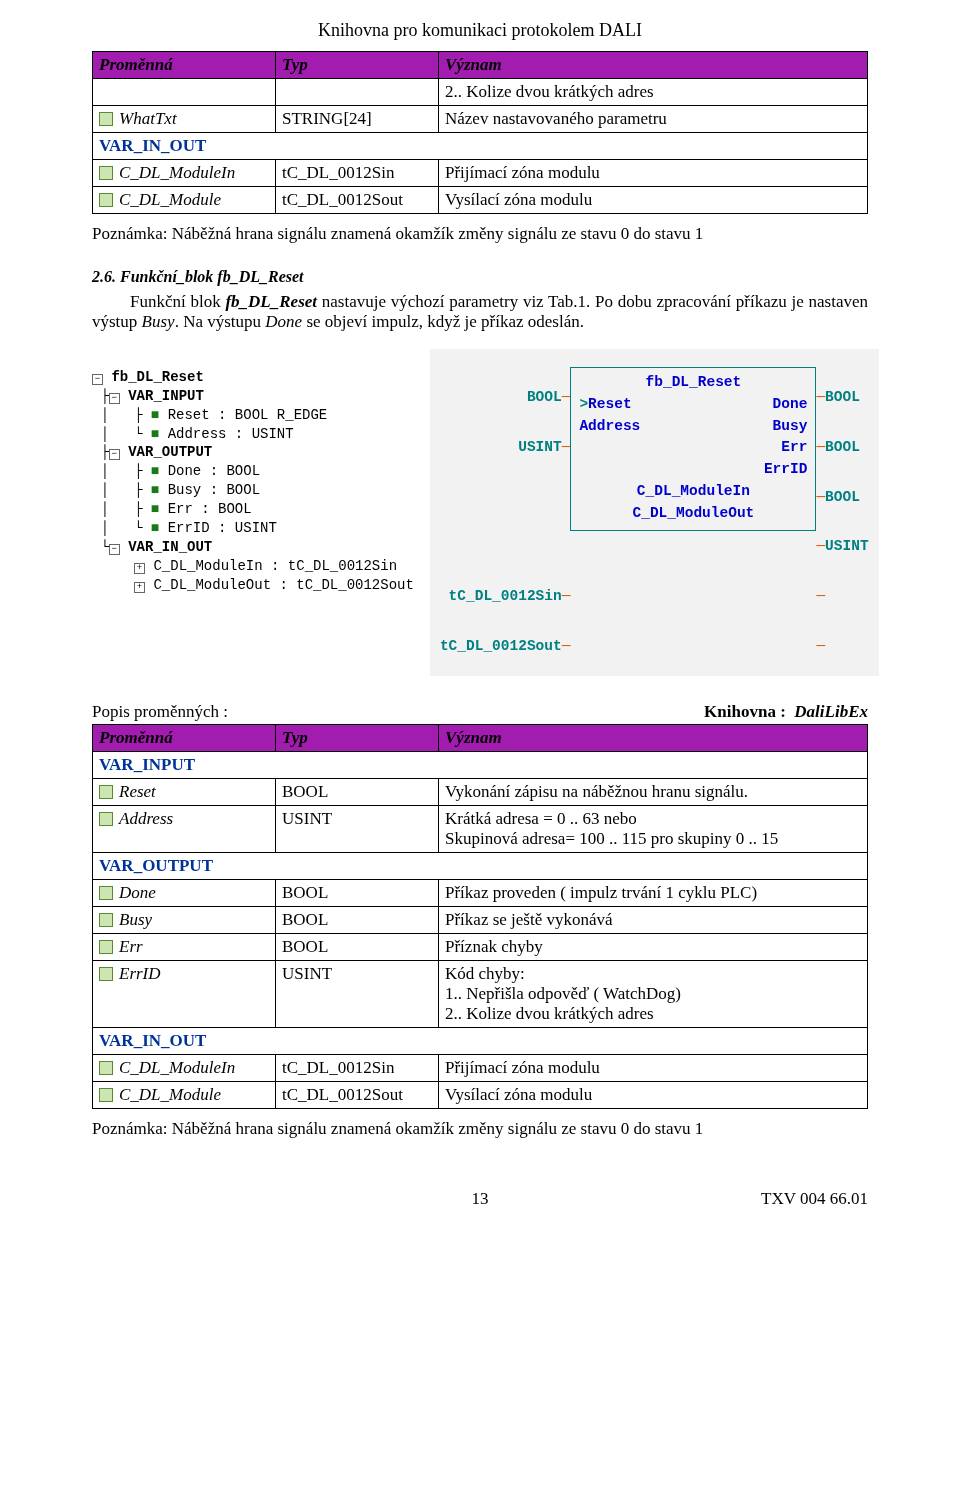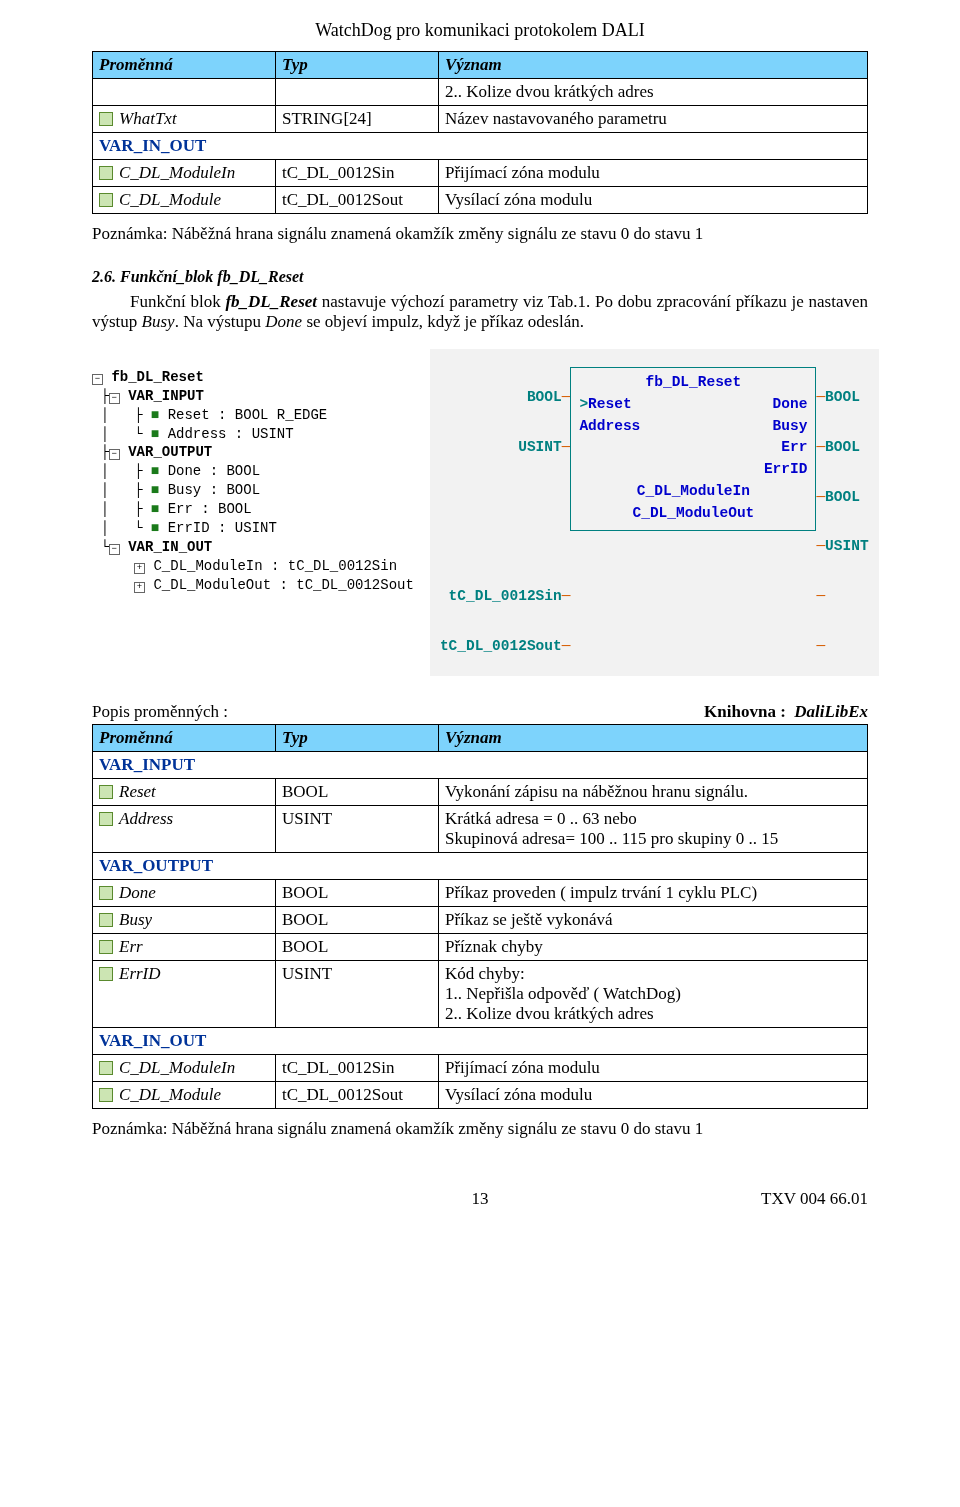--- a/index.html
+++ b/index.html
@@ -26,21 +26,21 @@
     font-size: 17px;
     margin-bottom: 6px;
   }
   table.var th, table.var td {
     border: 1px solid #000;
     padding: 3px 6px;
     text-align: left;
     vertical-align: top;
   }
   table.var th {
-    background: #7dd3fc;
+    background: #a21caf;
     font-style: italic;
     font-weight: bold;
   }
   table.var td.col1 { width: 170px; }
   table.var td.col2 { width: 150px; }
   .sec-label {
     color: #003399;
     font-weight: bold;
   }
   .var-ico {
@@ -133,21 +133,21 @@
     justify-content:space-between;
     font-size: 17px;
     margin-top: 50px;
   }
   .footer .pg { flex:1; text-align:center; }
 </style>
 </head>
 <body>
 
 <div class="page">
-  <div class="hdr">WatchDog  pro komunikaci protokolem DALI</div>
+  <div class="hdr">Knihovna  pro komunikaci protokolem DALI</div>
 
   <table class="var">
     <tbody>
         <tr>
       <th class="col1">Proměnná</th>
       <th class="col2">Typ</th>
       <th>Význam</th>
     </tr>
     <tr>
       <td class="col1"></td>

